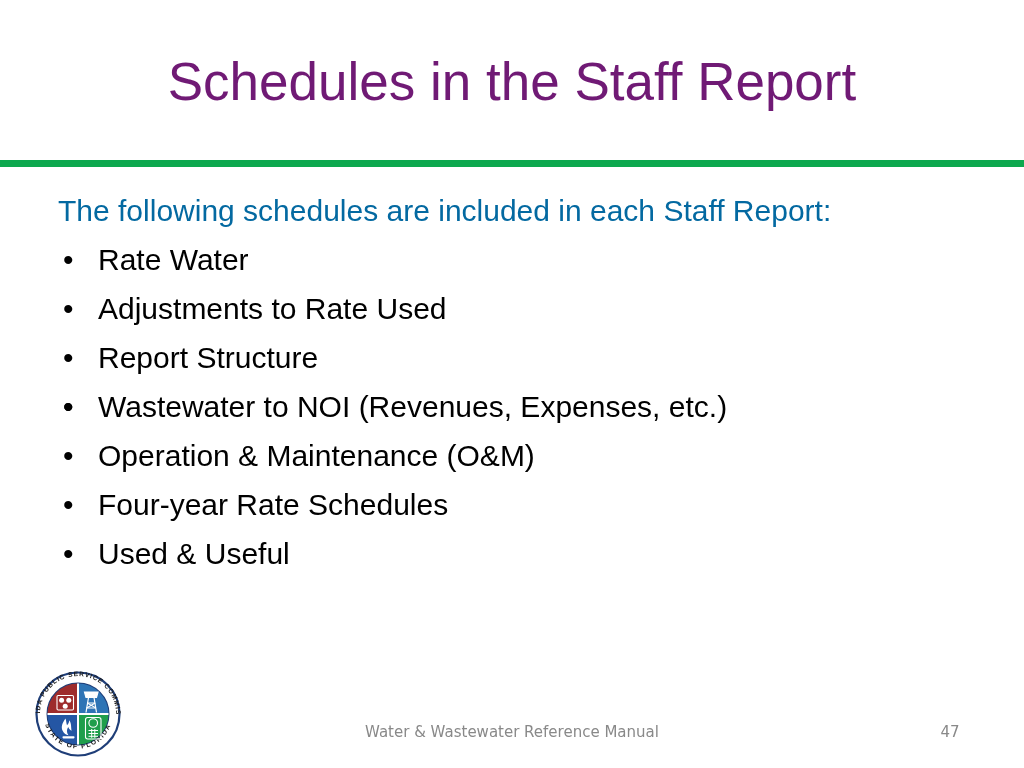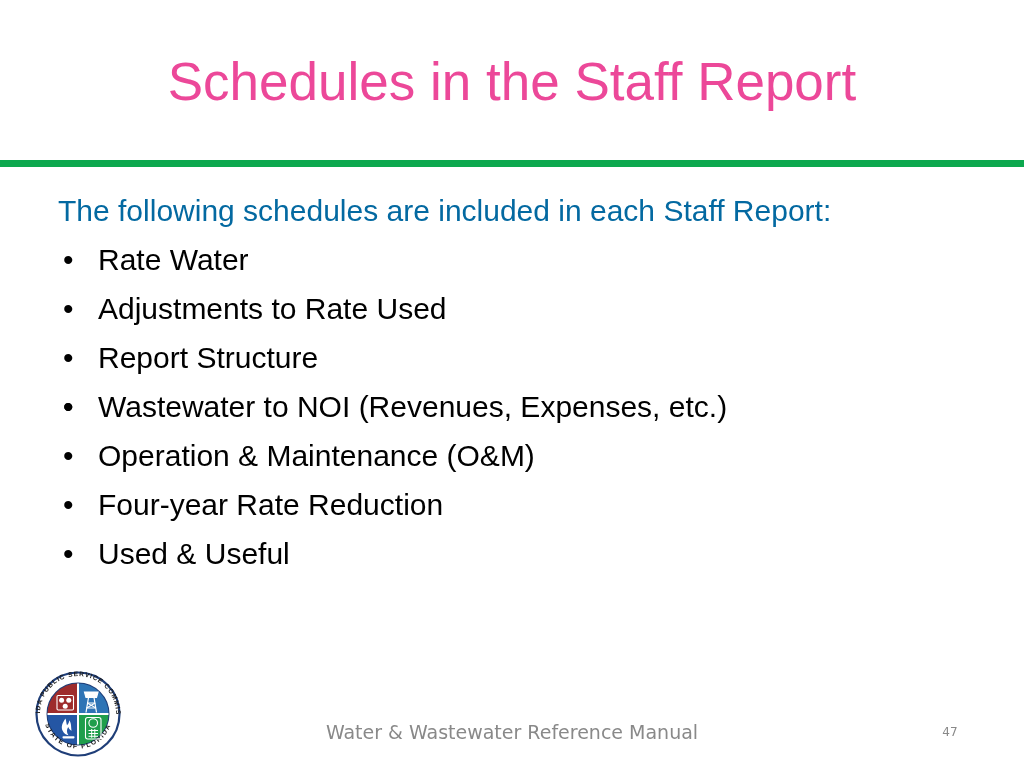--- a/index.html
+++ b/index.html
@@ -23,21 +23,21 @@
   #slide-title {
     position: absolute;
     left: 0;
     top: 52px;
     width: 1024px;
     text-align: center;
     font-family: "Liberation Sans Narrow", "Liberation Sans", sans-serif;
     font-stretch: condensed;
     font-size: 53px;
     line-height: 60px;
-    color: #ec4899;
+    color: #701a75;
     letter-spacing: 0px;
     white-space: nowrap;
   }
 
   
   #divider {
     position: absolute;
     left: 0;
     top: 160px;
     width: 1024px;
@@ -80,33 +80,33 @@
   }
 
   
   #footer-text {
     position: absolute;
     left: 0;
     top: 722px;
     width: 1024px;
     text-align: center;
     font-family: "DejaVu Sans", sans-serif;
-    font-size: 19px;
+    font-size: 15px;
     line-height: 20px;
     color: #898989;
     white-space: nowrap;
   }
   #page-number {
     position: absolute;
     left: 900px;
     top: 722px;
     width: 100px;
     text-align: center;
     font-family: "DejaVu Sans", sans-serif;
-    font-size: 12px;
+    font-size: 15px;
     line-height: 20px;
     color: #898989;
   }
 
   
   #psc-logo {
     position: absolute;
     left: 26px;
     top: 664px;
     width: 104px;
@@ -145,21 +145,21 @@
       <li>
         <span class="bullet-dot">•</span>
         <span>Wastewater to NOI (Revenues, Expenses, etc.)</span>
       </li>
       <li>
         <span class="bullet-dot">•</span>
         <span>Operation &amp; Maintenance (O&amp;M)</span>
       </li>
       <li>
         <span class="bullet-dot">•</span>
-        <span>Four-year Rate Reduction</span>
+        <span>Four-year Rate Schedules</span>
       </li>
       <li>
         <span class="bullet-dot">•</span>
         <span>Used &amp; Useful</span>
       </li>
     </ul>
   </div>
 
   <div id="psc-logo">
     <svg width="104" height="96" viewBox="0 0 104 96" xmlns="http://www.w3.org/2000/svg">

